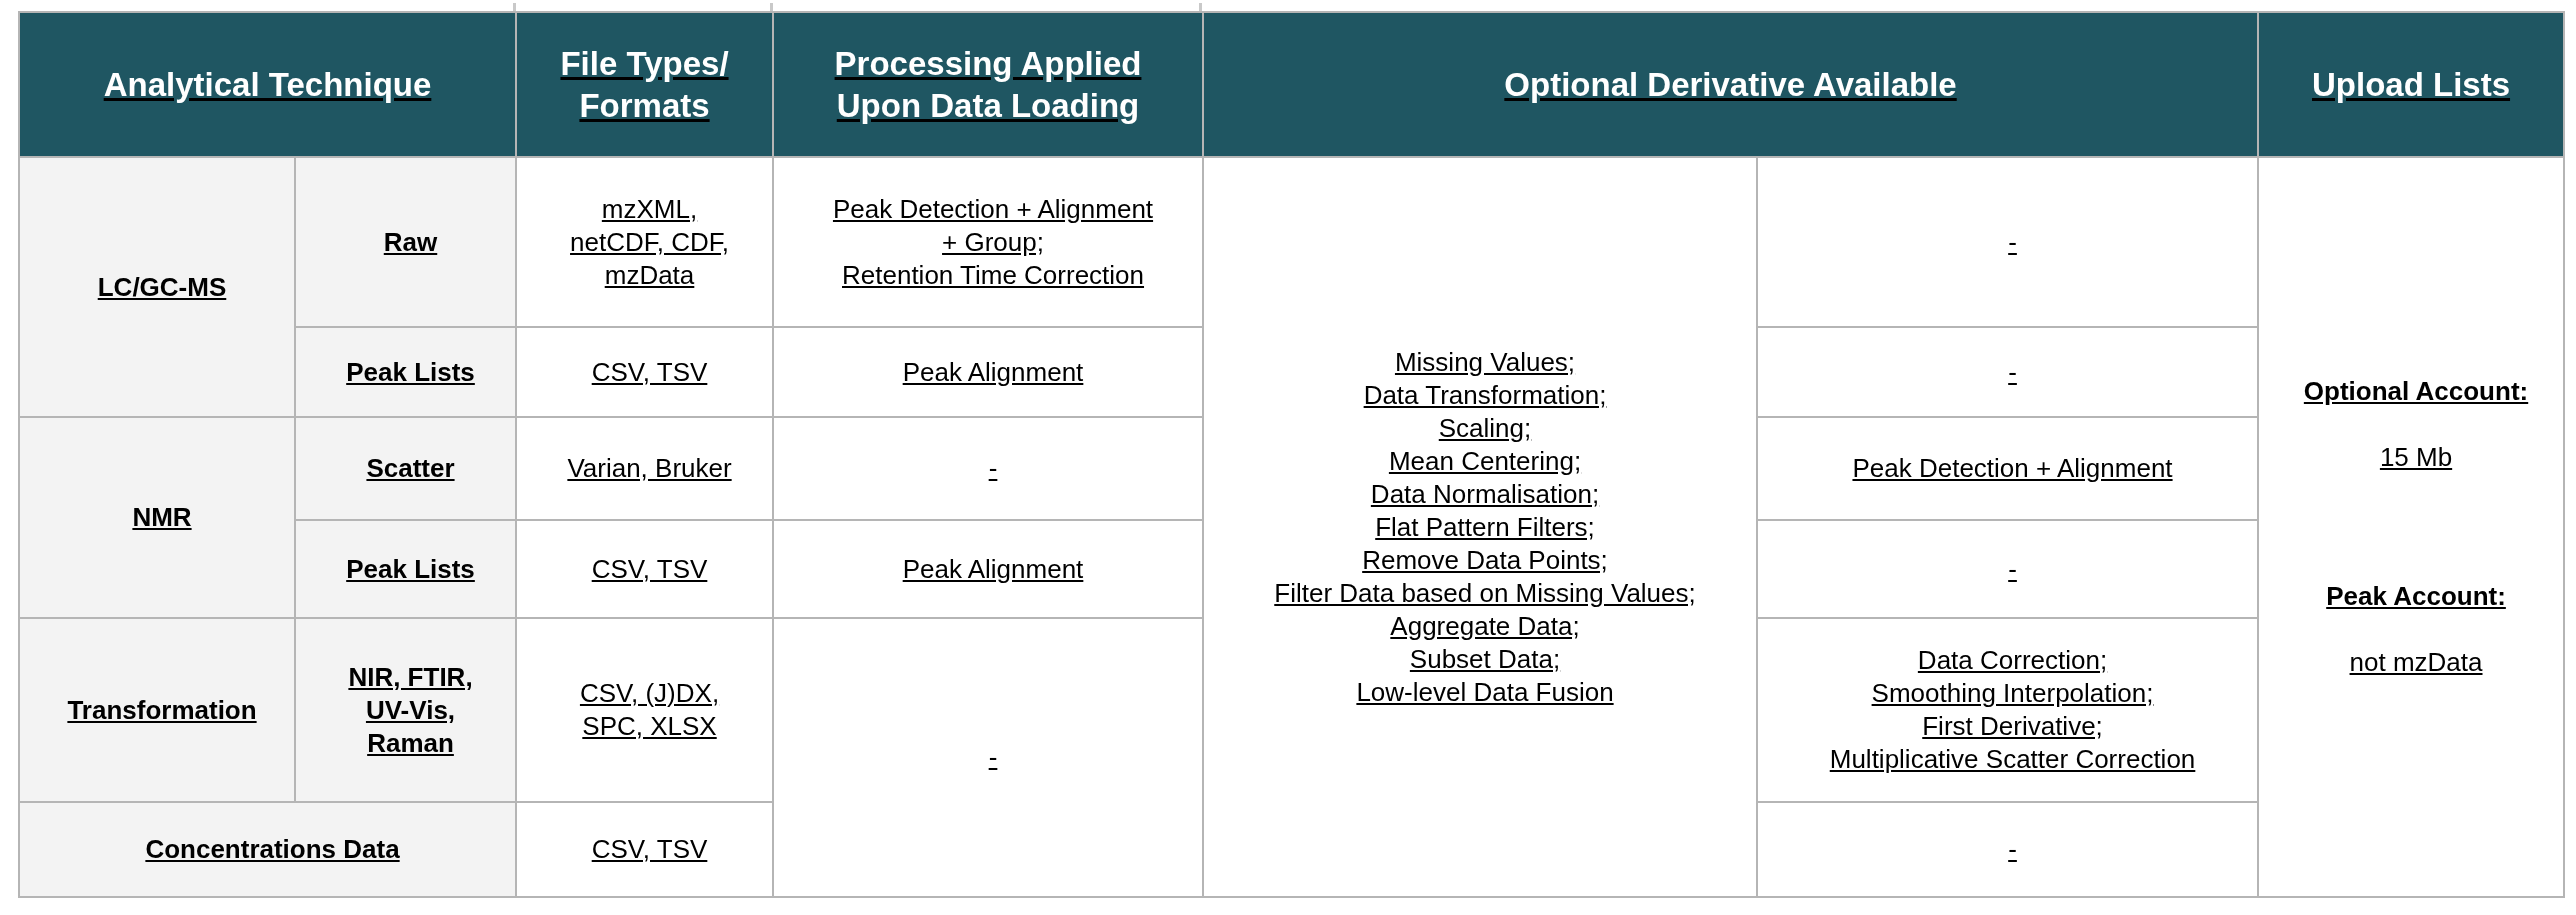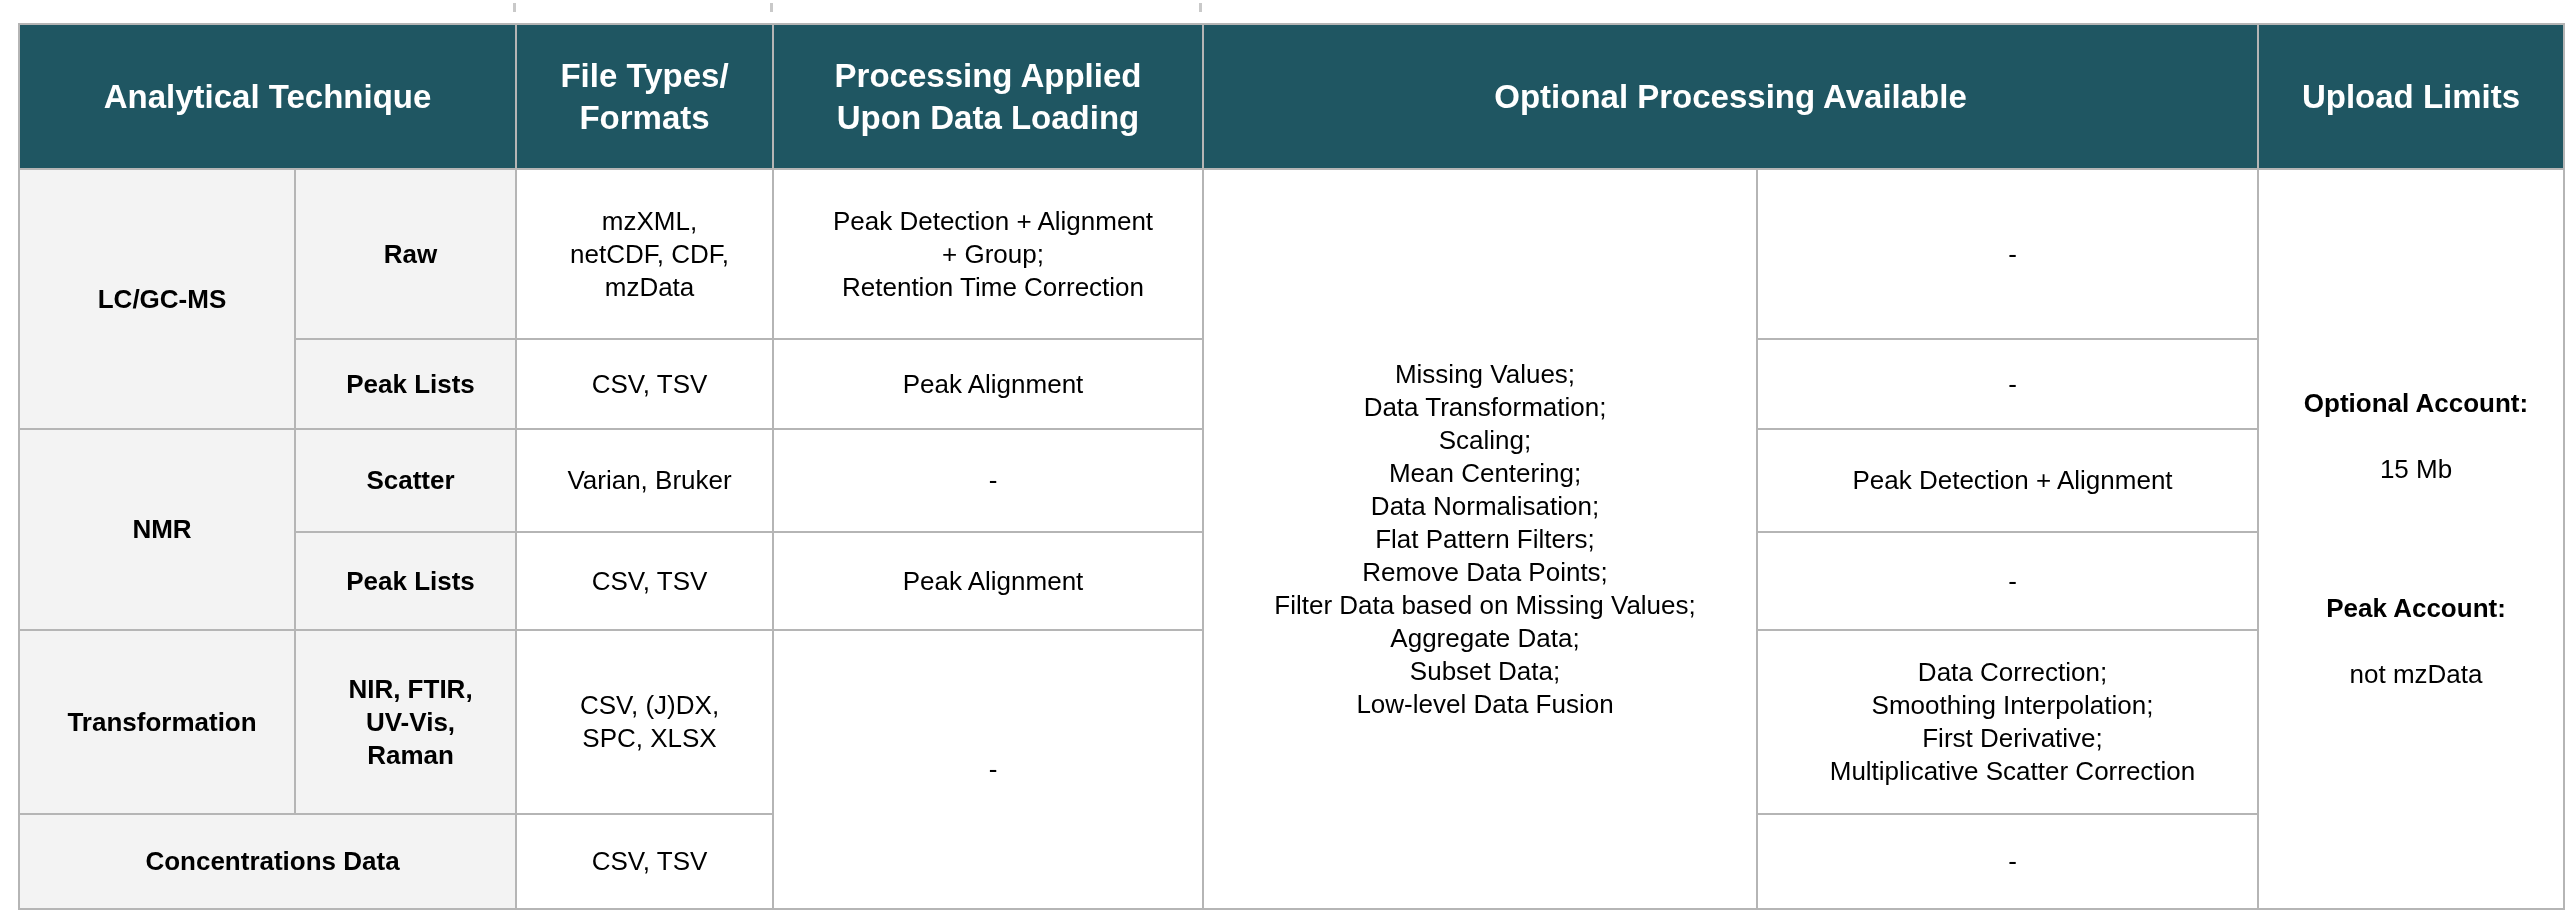--- a/index.html
+++ b/index.html
@@ -24,24 +24,25 @@
   
   .top-tick{
     position:absolute;top:2.9px;width:2.9px;height:9.4px;
     background:var(--tick);
   }
   .tick-1{left:513px;}
   .tick-2{left:770px;}
   .tick-3{left:1199px;}
 
   table.main{
-    position:absolute;left:18px;top:23px;
+    position:absolute;left:18px;top:11px;
     width:2543px;
     border-collapse:collapse;
     table-layout:fixed;
+    text-decoration:underline;
   }
   th,td{
     border:2.2px solid var(--border);
     text-align:center;
     vertical-align:middle;
     white-space:pre-line;
     padding:4.3px 10px;
   }
   th{
     background:var(--header-bg);
@@ -81,22 +82,22 @@
     <col style="width:306px">
   </colgroup>
 
   <tbody>
       <tr style="height:145px">
     <th colspan="2">Analytical Technique</th>
     <th>File Types/
 Formats</th>
     <th>Processing Applied
 Upon Data Loading</th>
-    <th colspan="2">Optional Processing Available</th>
-    <th>Upload Limits</th>
+    <th colspan="2">Optional Derivative Available</th>
+    <th>Upload Lists</th>
   </tr>
 
   <tr style="height:170px">
     <td class="label" rowspan="2">LC/GC-MS</td>
     <td class="label">Raw</td>
     <td>mzXML,
 netCDF, CDF,
 mzData</td>
     <td>Peak Detection + Alignment
 + Group;

